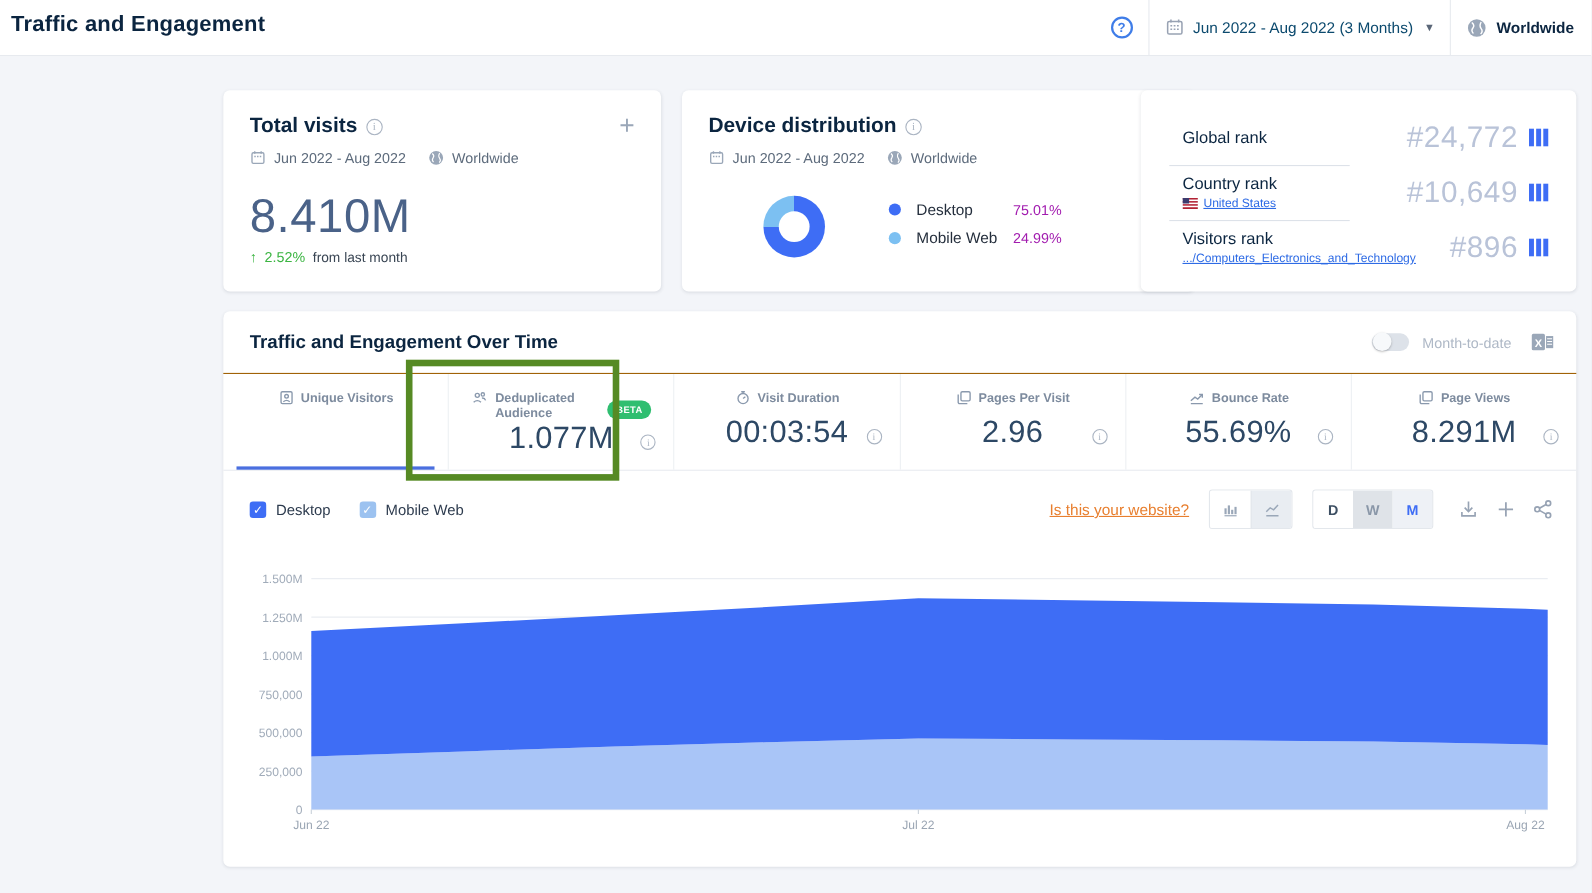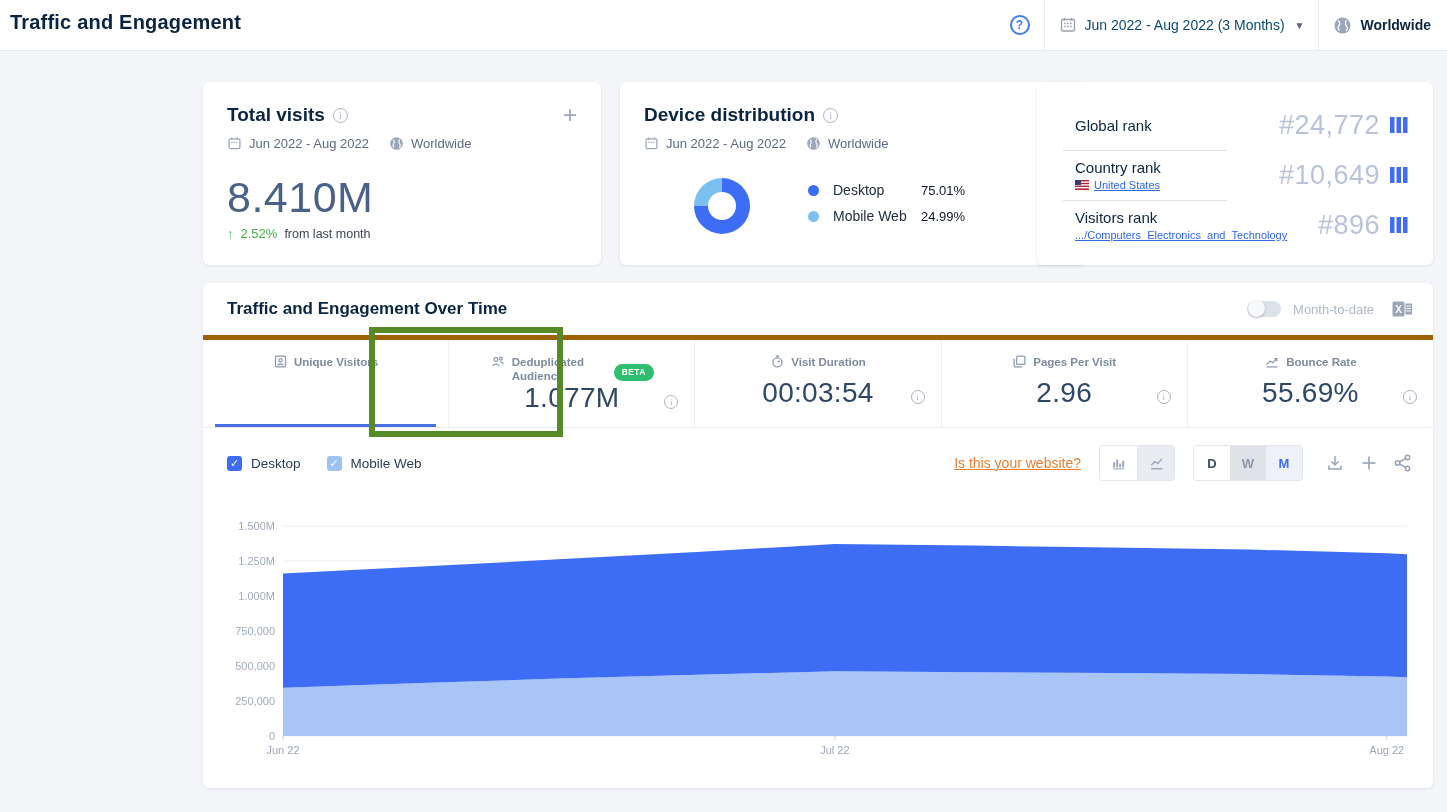--- a/index.html
+++ b/index.html
@@ -42,32 +42,32 @@
   .change-val { color:var(--positive-green); }
   .change-note { color:#3a4654; font-size:12.5px; }
   
   .donut-area { position:absolute; top:96px; left:74px; width:56px; height:56px; }
   .donut { width:56px; height:56px; border-radius:50%; }
   .donut-hole { position:absolute; left:14px; top:14px; width:28px; height:28px; background:#fff; border-radius:50%; }
   .legend { position:absolute; left:188px; top:100px; display:flex; flex-direction:column; gap:10px; }
   .legend-row { display:flex; align-items:center; font-size:14px; }
   .legend-dot { width:11px; height:11px; border-radius:50%; margin-right:14px; }
   .legend-label { color:#242e3c; margin-right:12px; min-width:76px; }
-  .legend-value { color:#0f172a; font-size:13px; }
+  .legend-value { color:#a21caf; font-size:13px; }
   
   .rank-row { display:flex; align-items:center; justify-content:space-between; height:50px; position:relative; }
   .rank-divider { position:absolute; left:-12px; top:50px; width:164px; height:1px; background:#dde2e9; }
   .rank-label { font-size:15px; color:var(--navy); }
   .rank-link { font-size:11px; color:var(--link-blue); text-decoration:underline; cursor:pointer; }
   .rank-right { display:flex; align-items:center; gap:9px; }
   .rank-value { font-size:27px; color:#b9c3d8; letter-spacing:.5px; }
   .flag-link-row { display:flex; align-items:center; gap:5px; margin-top:2px; }
   
   #card-overtime { left:203px; top:283px; width:1230px; height:505px; }
-  .ot-header { position:relative; height:57px; border-bottom:5px solid #a16207; display:flex; align-items:center; padding:0 20px 0 24px; }
+  .ot-header { position:relative; height:57px; border-bottom:1px solid #a16207; display:flex; align-items:center; padding:0 20px 0 24px; }
   .ot-title { font-size:17px; font-weight:700; color:var(--navy); }
   .ot-right { margin-left:auto; display:flex; align-items:center; gap:12px; }
   .toggle { position:relative; width:34px; height:16px; border-radius:9px; background:#dde2e9; cursor:pointer; }
   .toggle-knob { position:absolute; left:1px; top:-1px; width:17px; height:17px; border-radius:50%; background:#f7f9fb; box-shadow:0 1px 2px rgba(0,0,0,.25); }
   .toggle-label { font-size:13px; color:#aeb8c6; }
   .excel-btn { margin-left:6px; cursor:pointer; }
   
   .tabs-row { position:relative; display:flex; height:88px; border-bottom:1px solid #e9ecf0; }
   .tab { position:relative; flex:1 1 0; border-right:1px solid #edf0f3; padding-top:15px; cursor:pointer; }
   .tab:last-child { border-right:none; }
@@ -384,20 +384,35 @@
               </svg>
             </span>
           <span class="tab-label">Bounce Rate</span>
         </div>
         <div class="tab-value-row">
           <span class="tab-value">55.69%</span>
           <span class="info-icon"></span>
         </div>
       </div>
 
+      <div class="tab">
+        <div class="tab-head">
+          <span class="ico">
+              <svg width="15" height="15" viewBox="0 0 18 18" fill="none" stroke="#8a99ad" stroke-width="1.5">
+                <rect x="5.5" y="2.5" width="10" height="10" rx="1.5"></rect>
+                <path d="M12.5 15.5 h-8.5 a1.5 1.5 0 0 1 -1.5 -1.5 v-8.5"></path>
+              </svg>
+            </span>
+          <span class="tab-label">Page Views</span>
+        </div>
+        <div class="tab-value-row">
+          <span class="tab-value">8.291M</span>
+          <span class="info-icon"></span>
+        </div>
+      </div>
     </div>
 
     <div class="annotation-box"></div>
 
     <div class="controls-row">
       <div class="checkbox-group">
         <span class="cb-item">
           <span class="checkbox cb-desktop"></span>
           <span class="cb-label">Desktop</span>
         </span>

